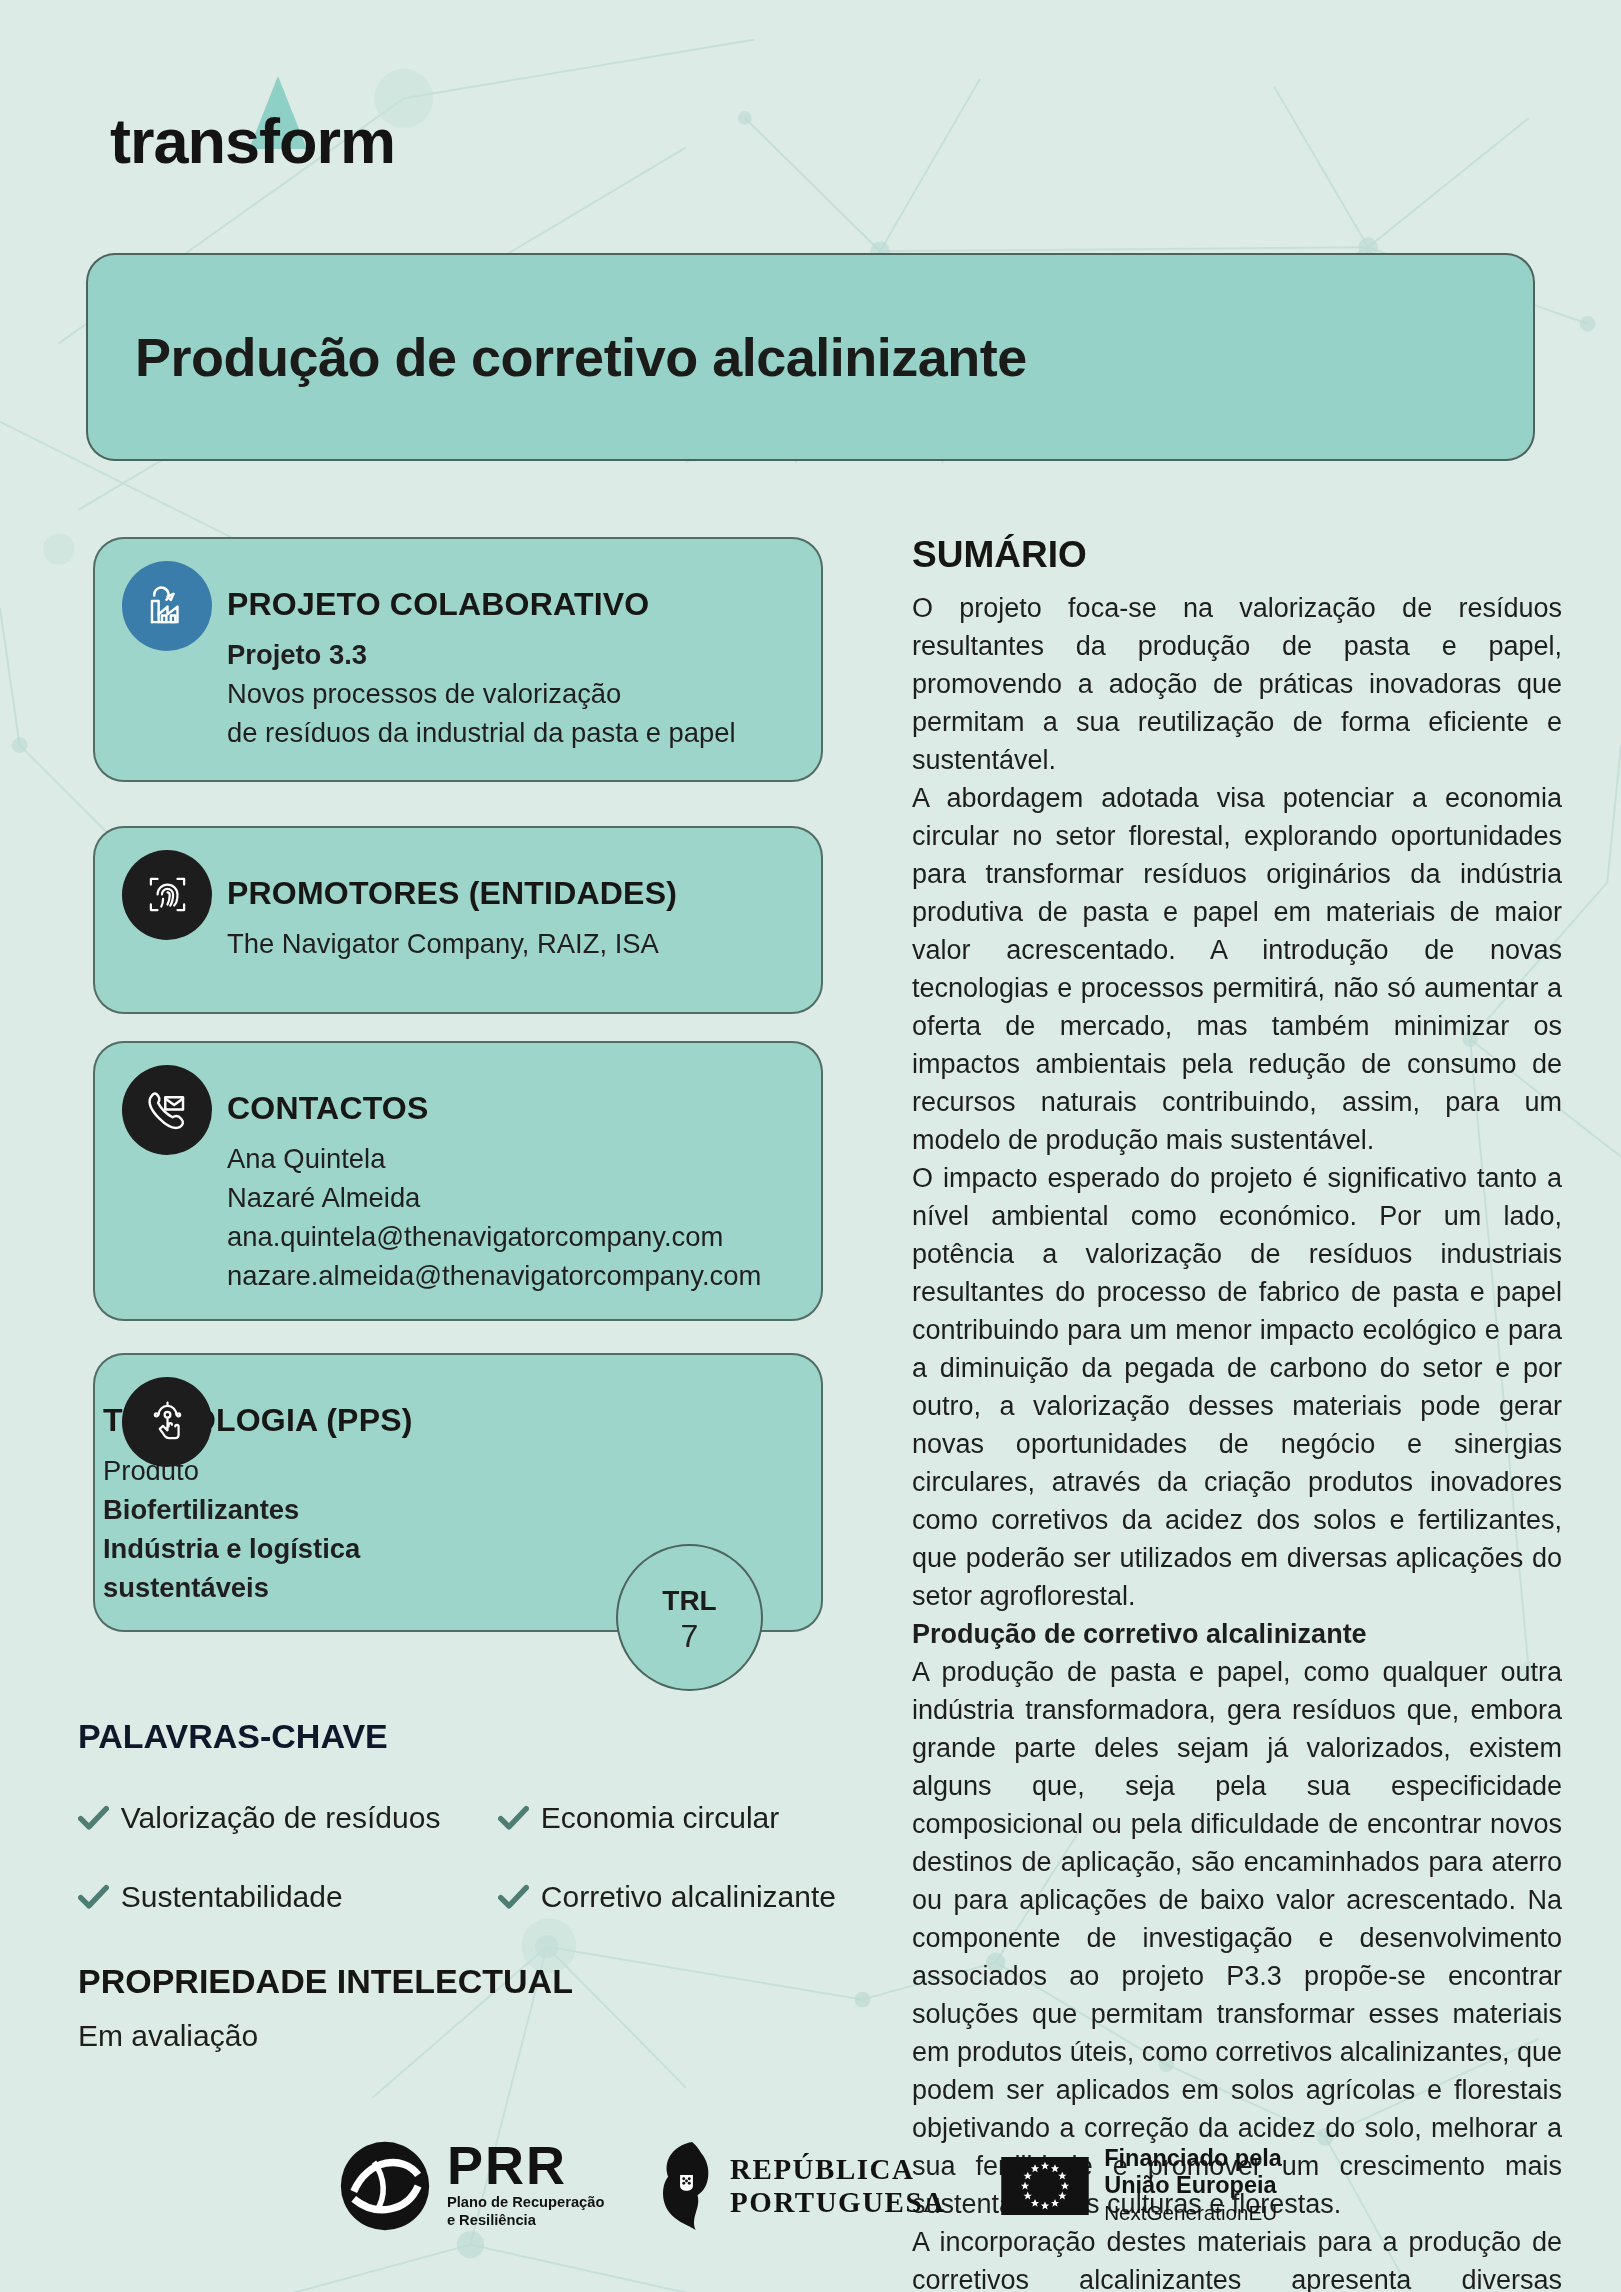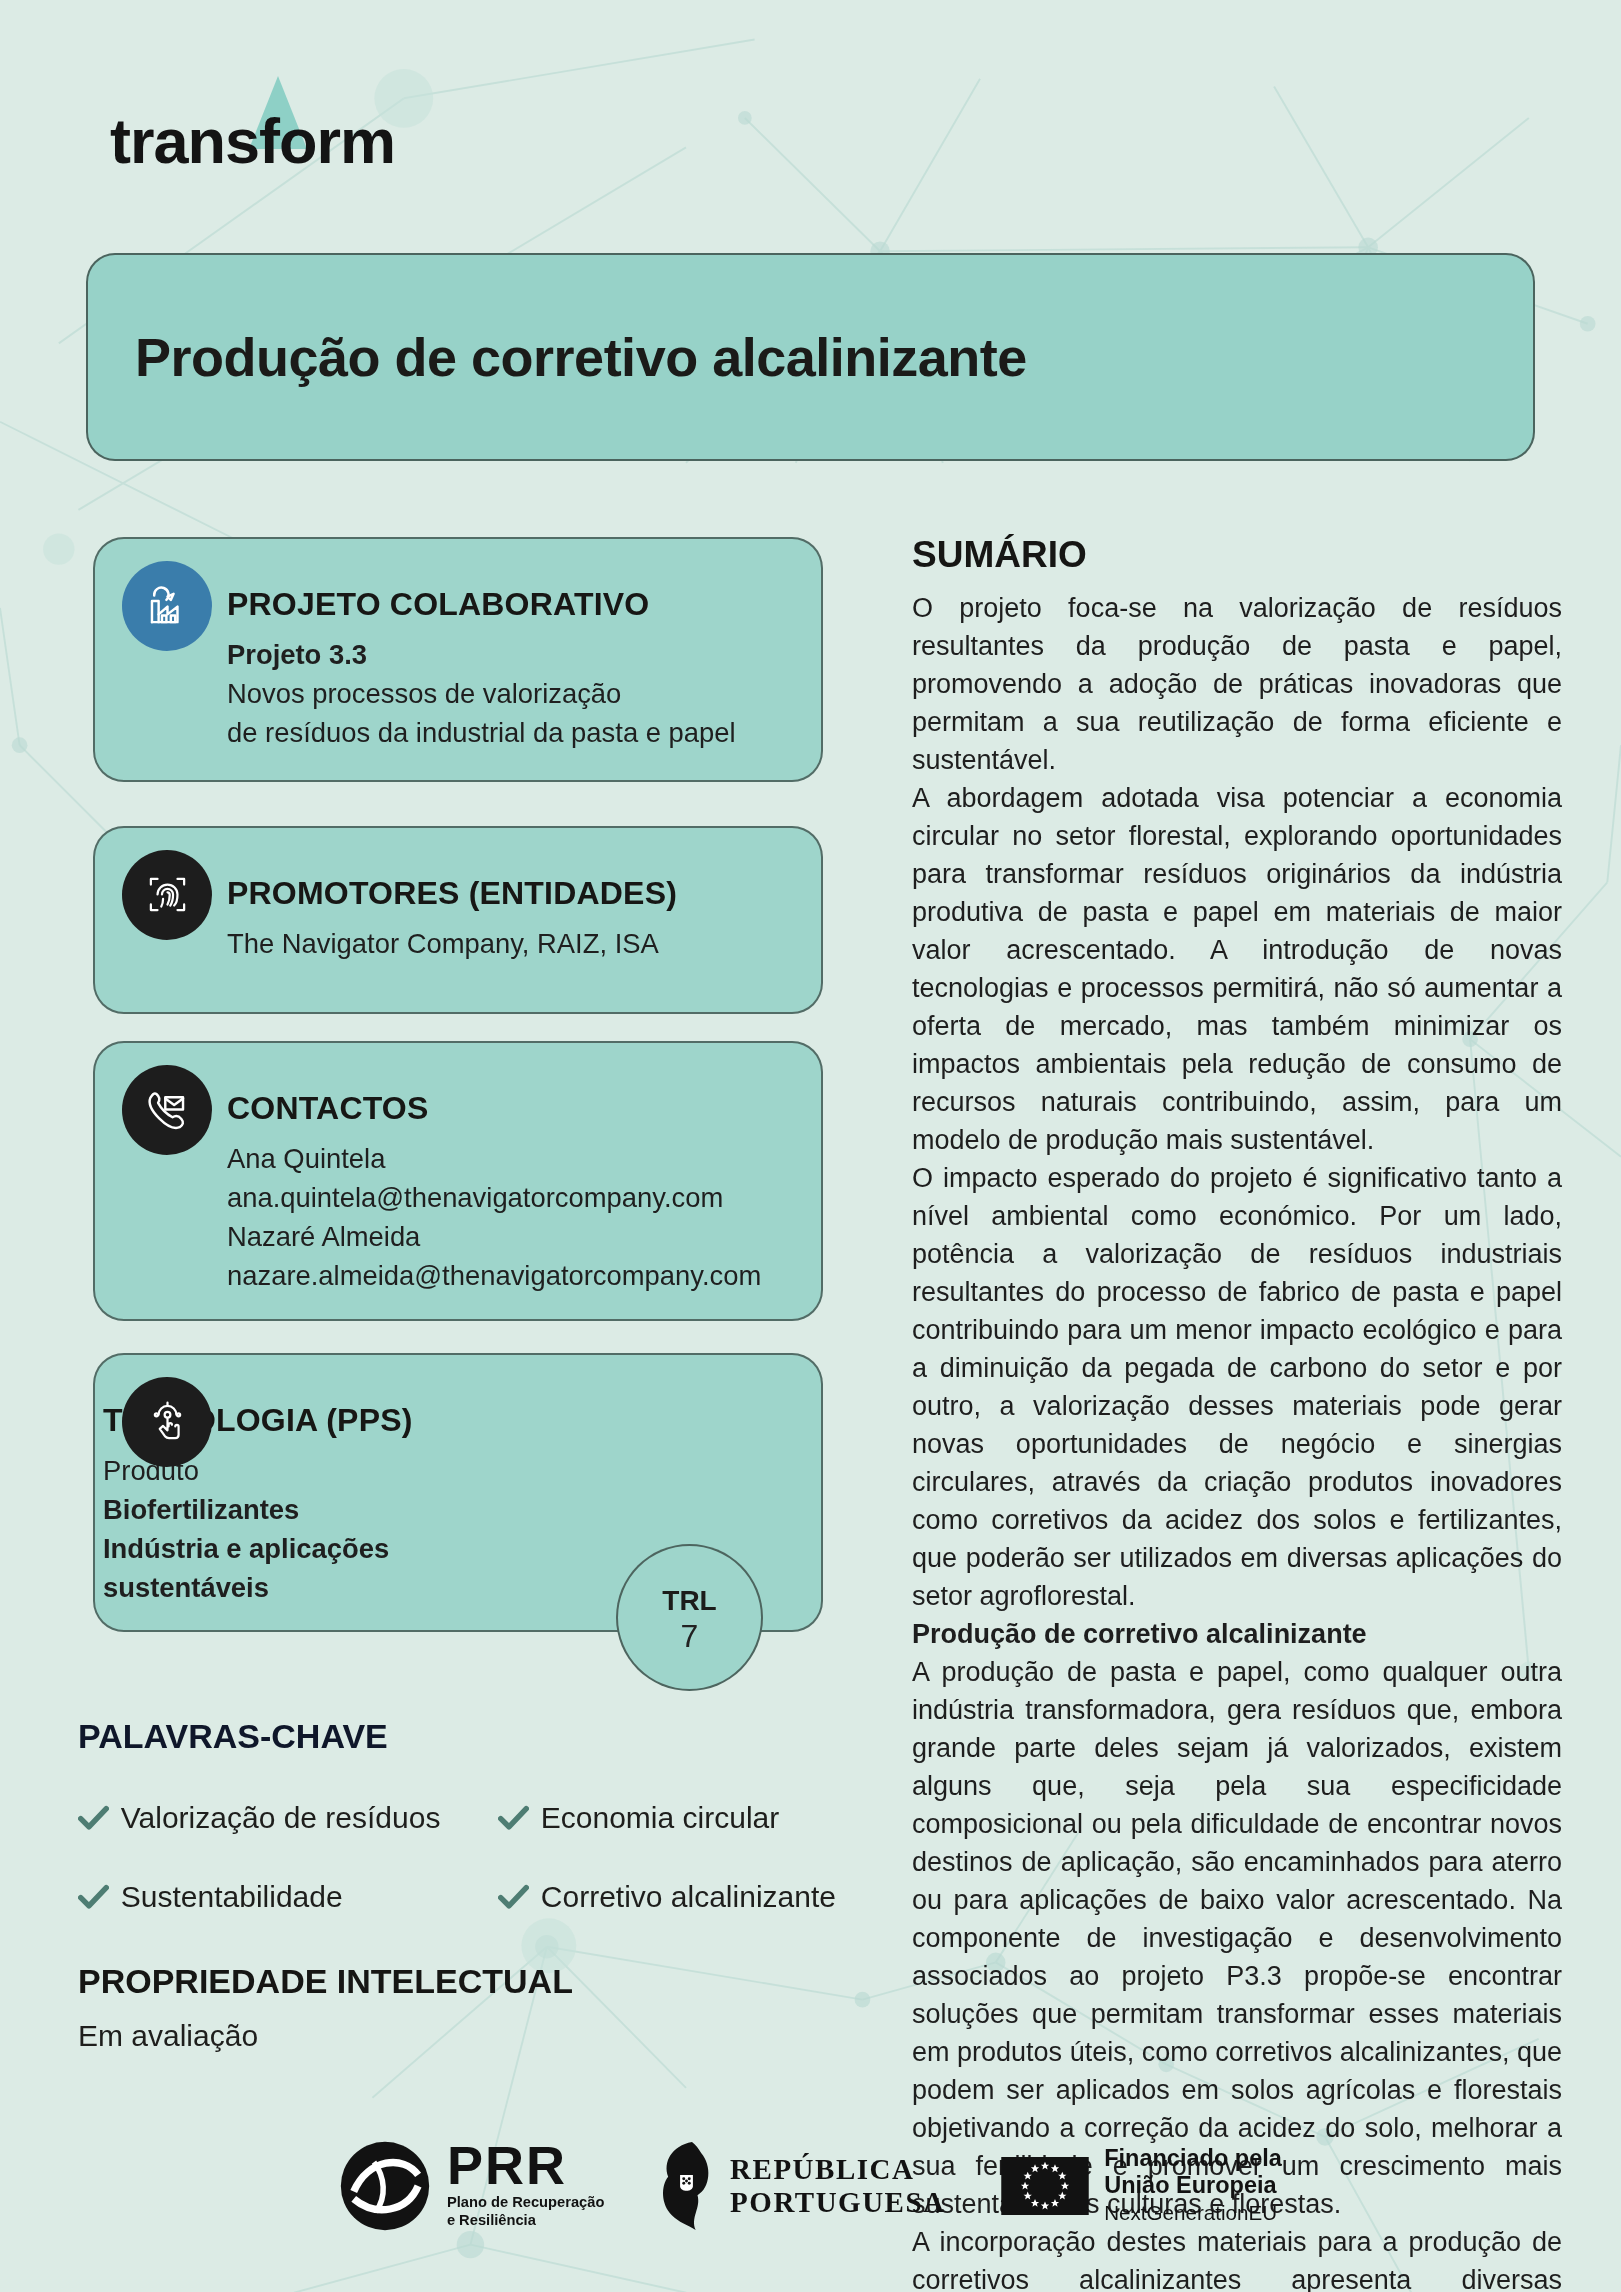--- a/index.html
+++ b/index.html
@@ -190,40 +190,40 @@
   <div class="card card-3">
     <div class="icon-circle icon-black">
       <svg width="51" height="51" viewBox="0 0 46 46" fill="none" stroke="#ffffff" stroke-width="2.2" stroke-linecap="round" stroke-linejoin="round">
         <path d="M13 9 c3 2.5 3.5 5 1.5 8 c3.5 6.5 6.5 9.5 13 13 c3 -2 5.5 -1.5 8 1.5 c2.5 3 1.5 5.5 -1.5 7.5 c-5 2 -11.5 -1 -18.5 -8 C8.5 24 5.5 17.5 7.5 12.5 c2 -3 3.5 -5 5.5 -3.5 z"></path>
         <rect x="21" y="12" width="16" height="11"></rect>
         <path d="M21 13 l8 6 8 -6"></path>
       </svg>
     </div>
     <h2>CONTACTOS</h2>
     <div class="line">Ana Quintela</div>
+    <div class="line">Nazaré Almeida</div>
     <div class="line">ana.quintela@thenavigatorcompany.com</div>
-    <div class="line">Nazaré Almeida</div>
     <div class="line">nazare.almeida@thenavigatorcompany.com</div>
   </div>
 
   <div class="card card-4">
     <div class="icon-circle icon-black">
       <svg width="51" height="51" viewBox="0 0 46 46" fill="none" stroke="#ffffff" stroke-width="2" stroke-linecap="round" stroke-linejoin="round">
         <path d="M15 17 a8 8 0 0 1 16 0"></path>
         <circle cx="23" cy="17" r="2.6"></circle>
         <circle cx="13" cy="17" r="1.4"></circle>
         <circle cx="33" cy="17" r="1.4"></circle>
         <path d="M23 8 v-2"></path>
         <path d="M23 20 v11 l-4 -4 -3 2.6 5 7 c1 1.2 2 1.4 3.4 1.4 h5.6 c2 0 3 -1 3 -3 v-7.5 c0 -2 -3 -2 -3 0 m-3 -1.5 c0 -2 -3 -2 -3 0 v1.5"></path>
       </svg>
     </div>
     <h2>TECNOLOGIA (PPS)</h2>
     <div class="line">Produto</div>
     <div class="line bold">Biofertilizantes</div>
-    <div class="line bold">Indústria e aplicações</div>
+    <div class="line bold">Indústria e logística</div>
     <div class="line bold">sustentáveis</div>
   </div>
 
   <div class="trl">
     <div class="trl-label">TRL</div>
     <div class="trl-value">7</div>
   </div>
 
   <div class="keywords">
     <h3>PALAVRAS-CHAVE</h3>

